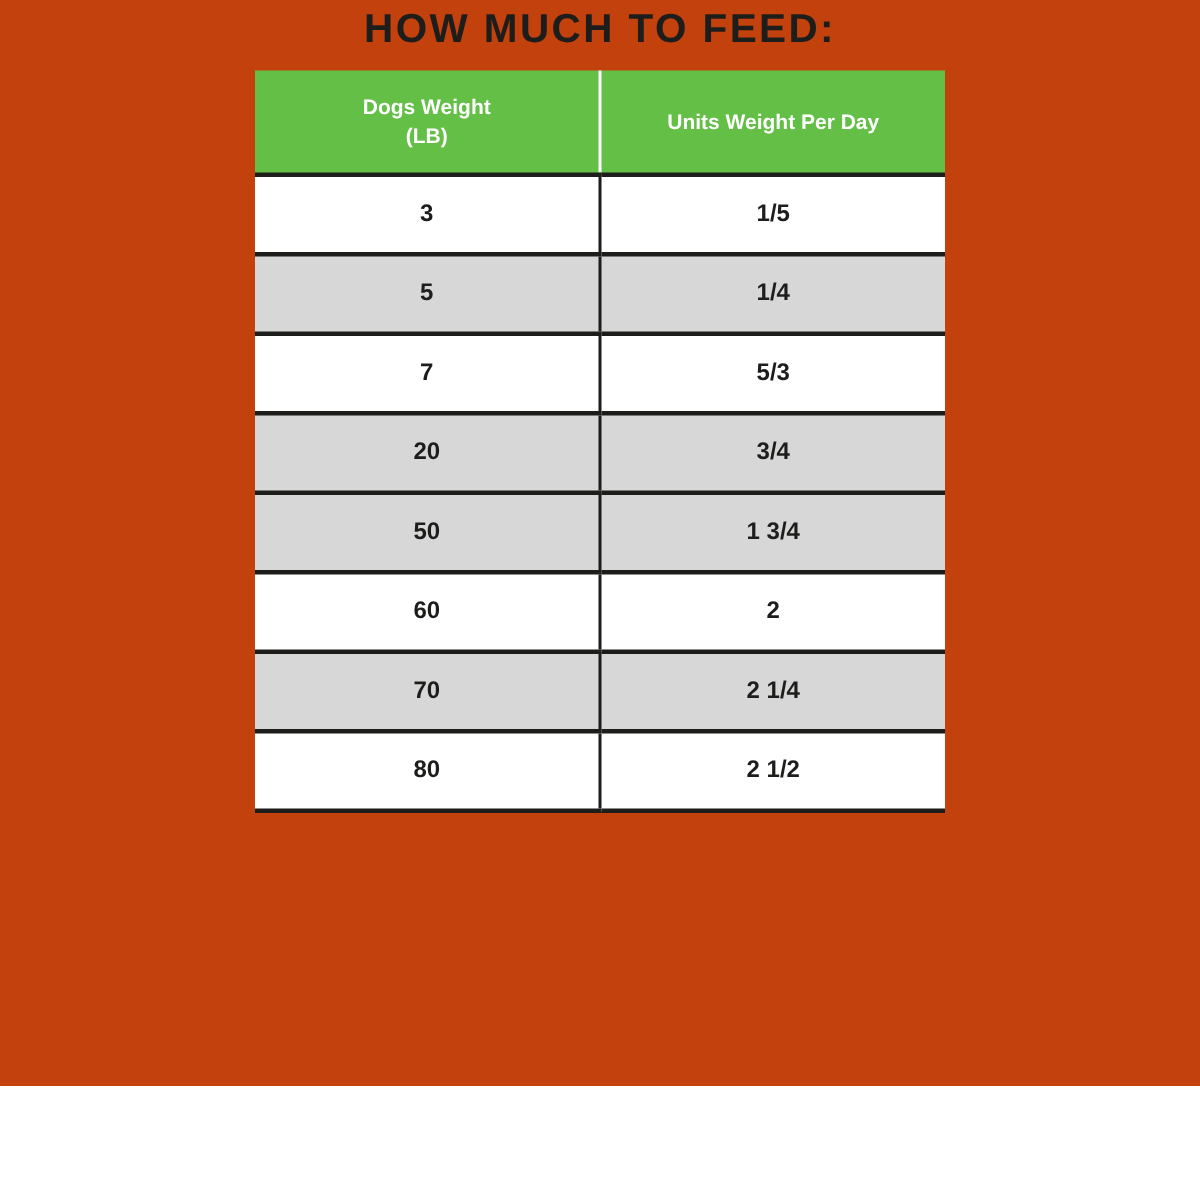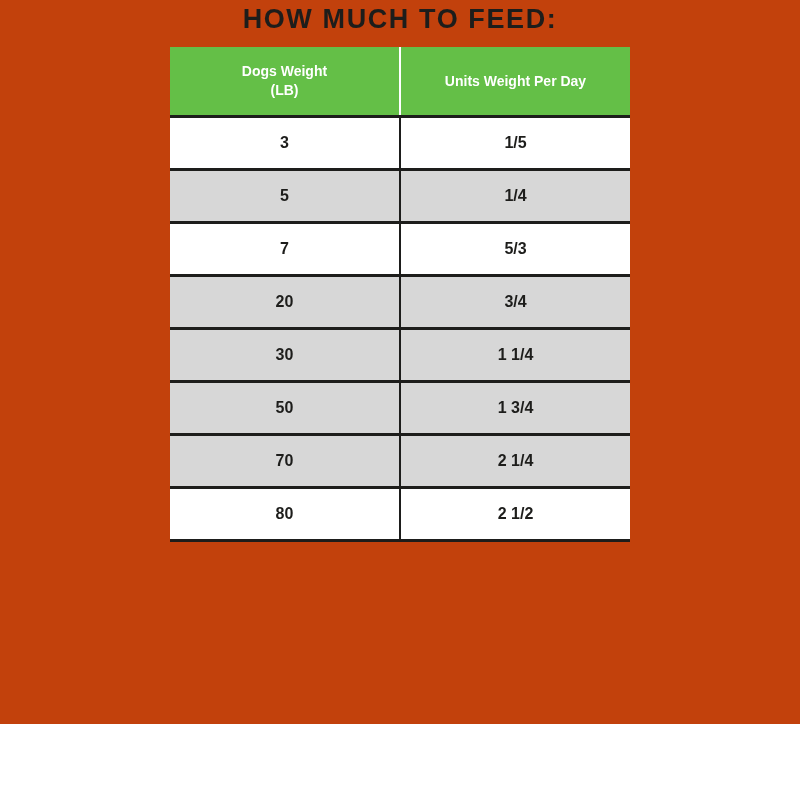--- a/index.html
+++ b/index.html
@@ -104,26 +104,26 @@
           </tr>
           <tr>
             <td class="col-left">7</td>
             <td><span>5/3</span></td>
           </tr>
           <tr class="alt">
             <td class="col-left">20</td>
             <td><span>3/4</span></td>
           </tr>
           <tr class="alt">
-            <td class="col-left">30</td>
-            <td><span>1  1/4</span></td>
-          </tr>
-          <tr class="alt">
             <td class="col-left">50</td>
             <td><span>1  3/4</span></td>
+          </tr>
+          <tr>
+            <td class="col-left">60</td>
+            <td><span>2</span></td>
           </tr>
           <tr class="alt">
             <td class="col-left">70</td>
             <td><span>2 1/4</span></td>
           </tr>
           <tr>
             <td class="col-left">80</td>
             <td><span>2  1/2</span></td>
           </tr>
         </tbody>

